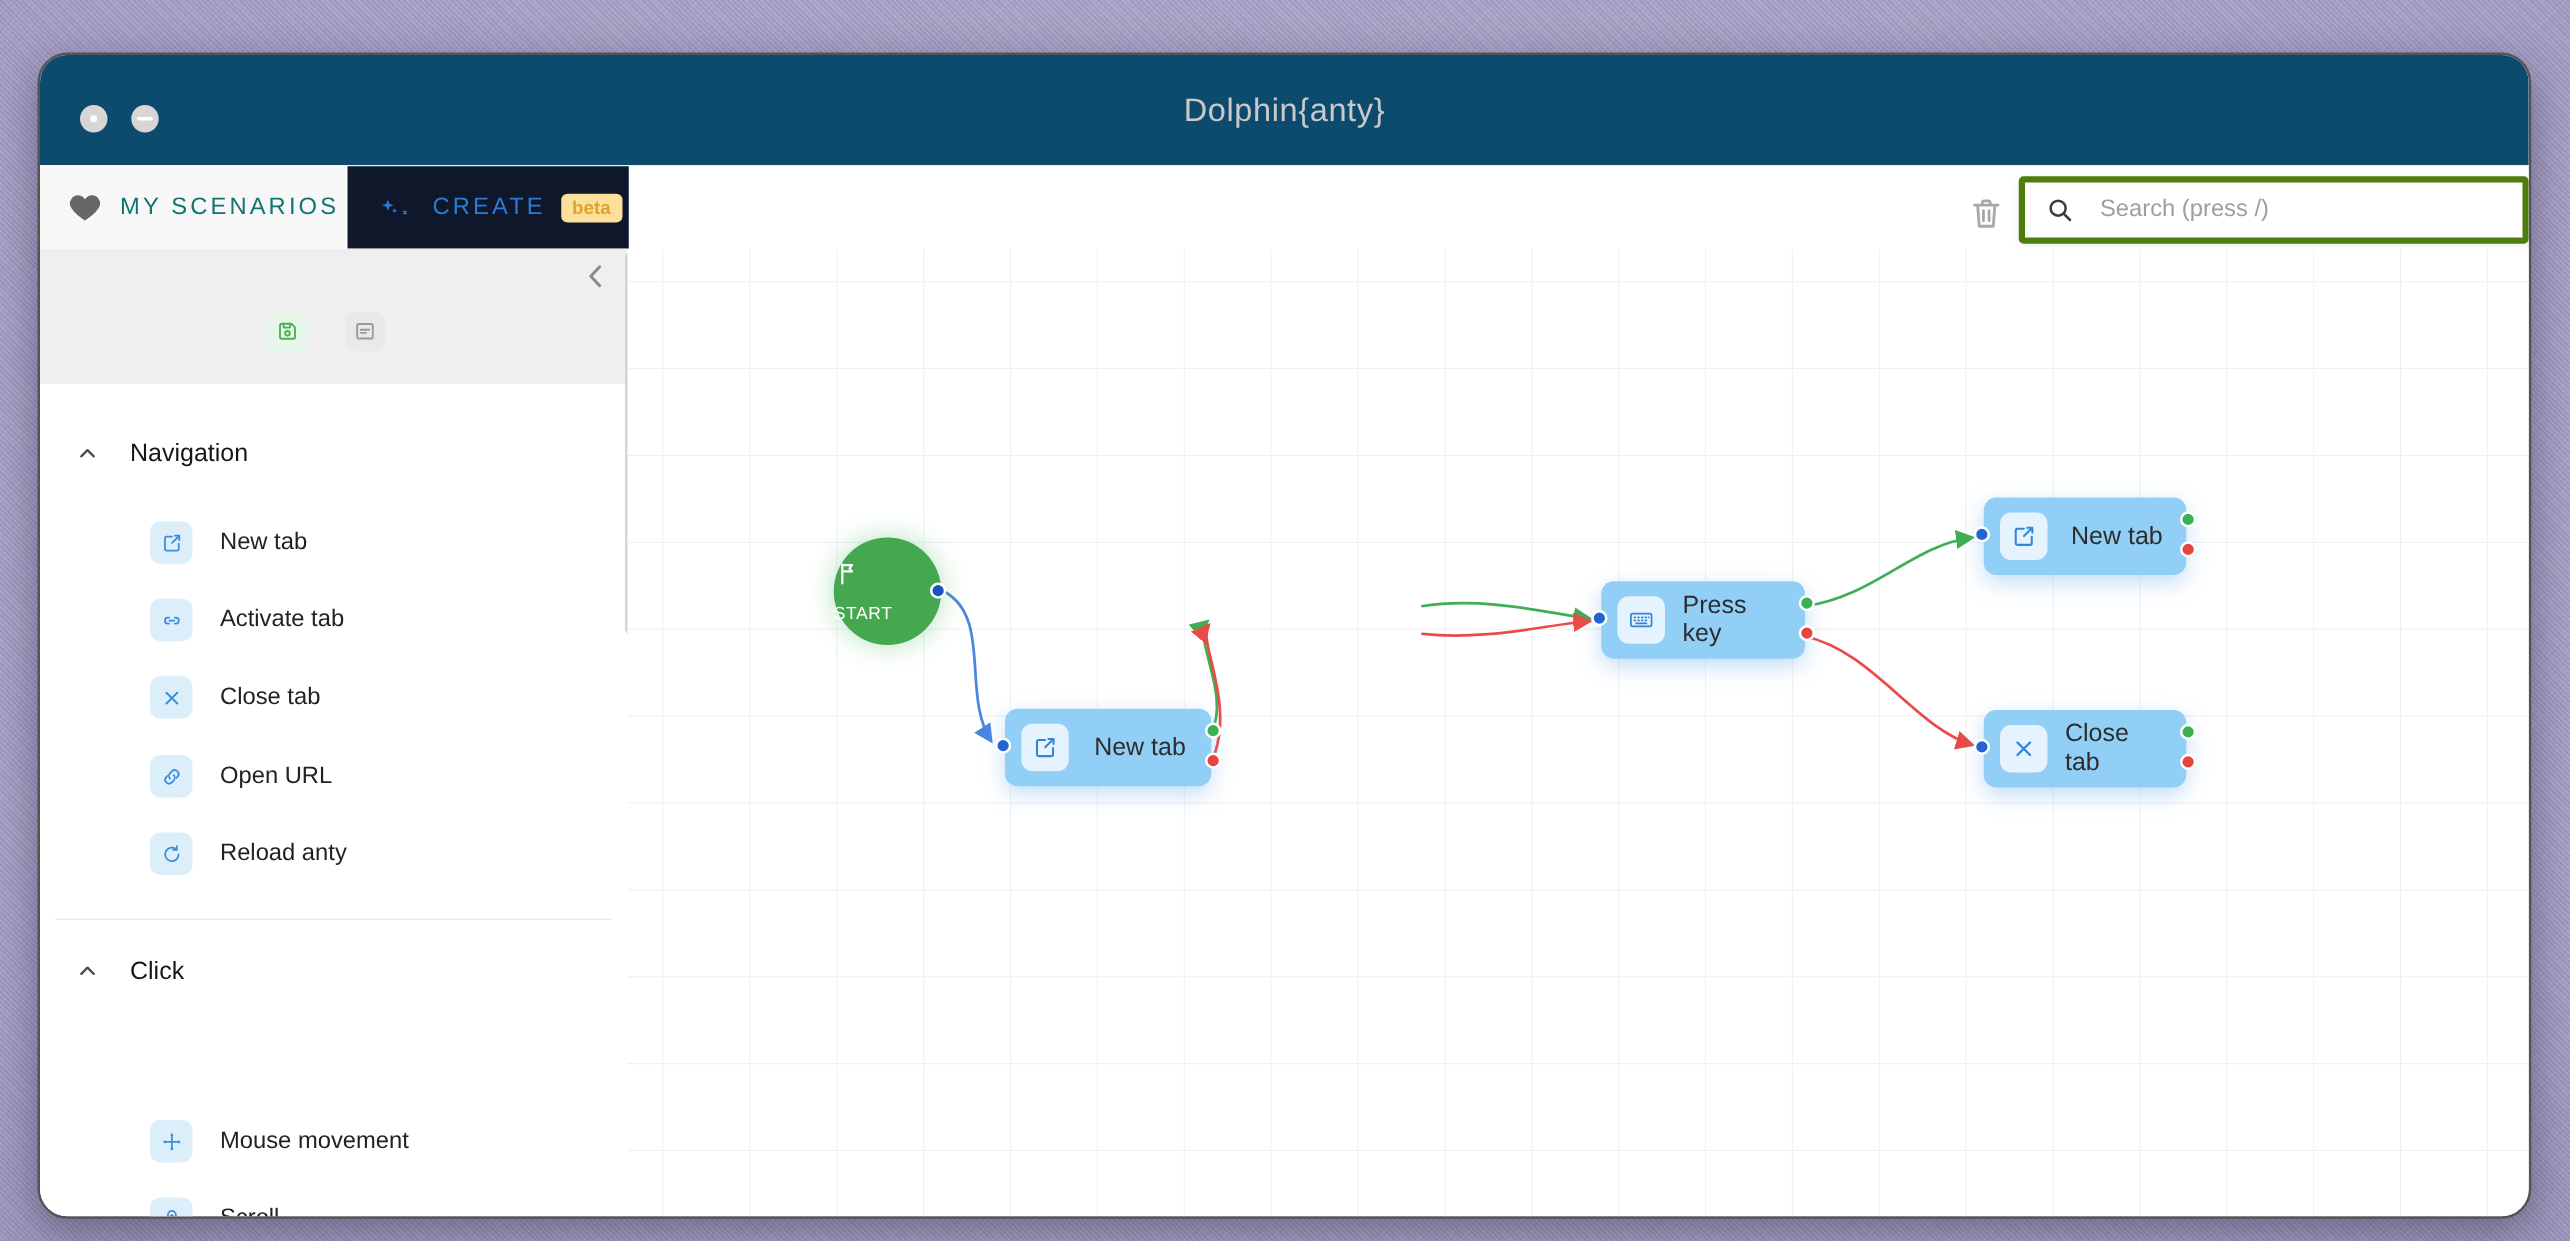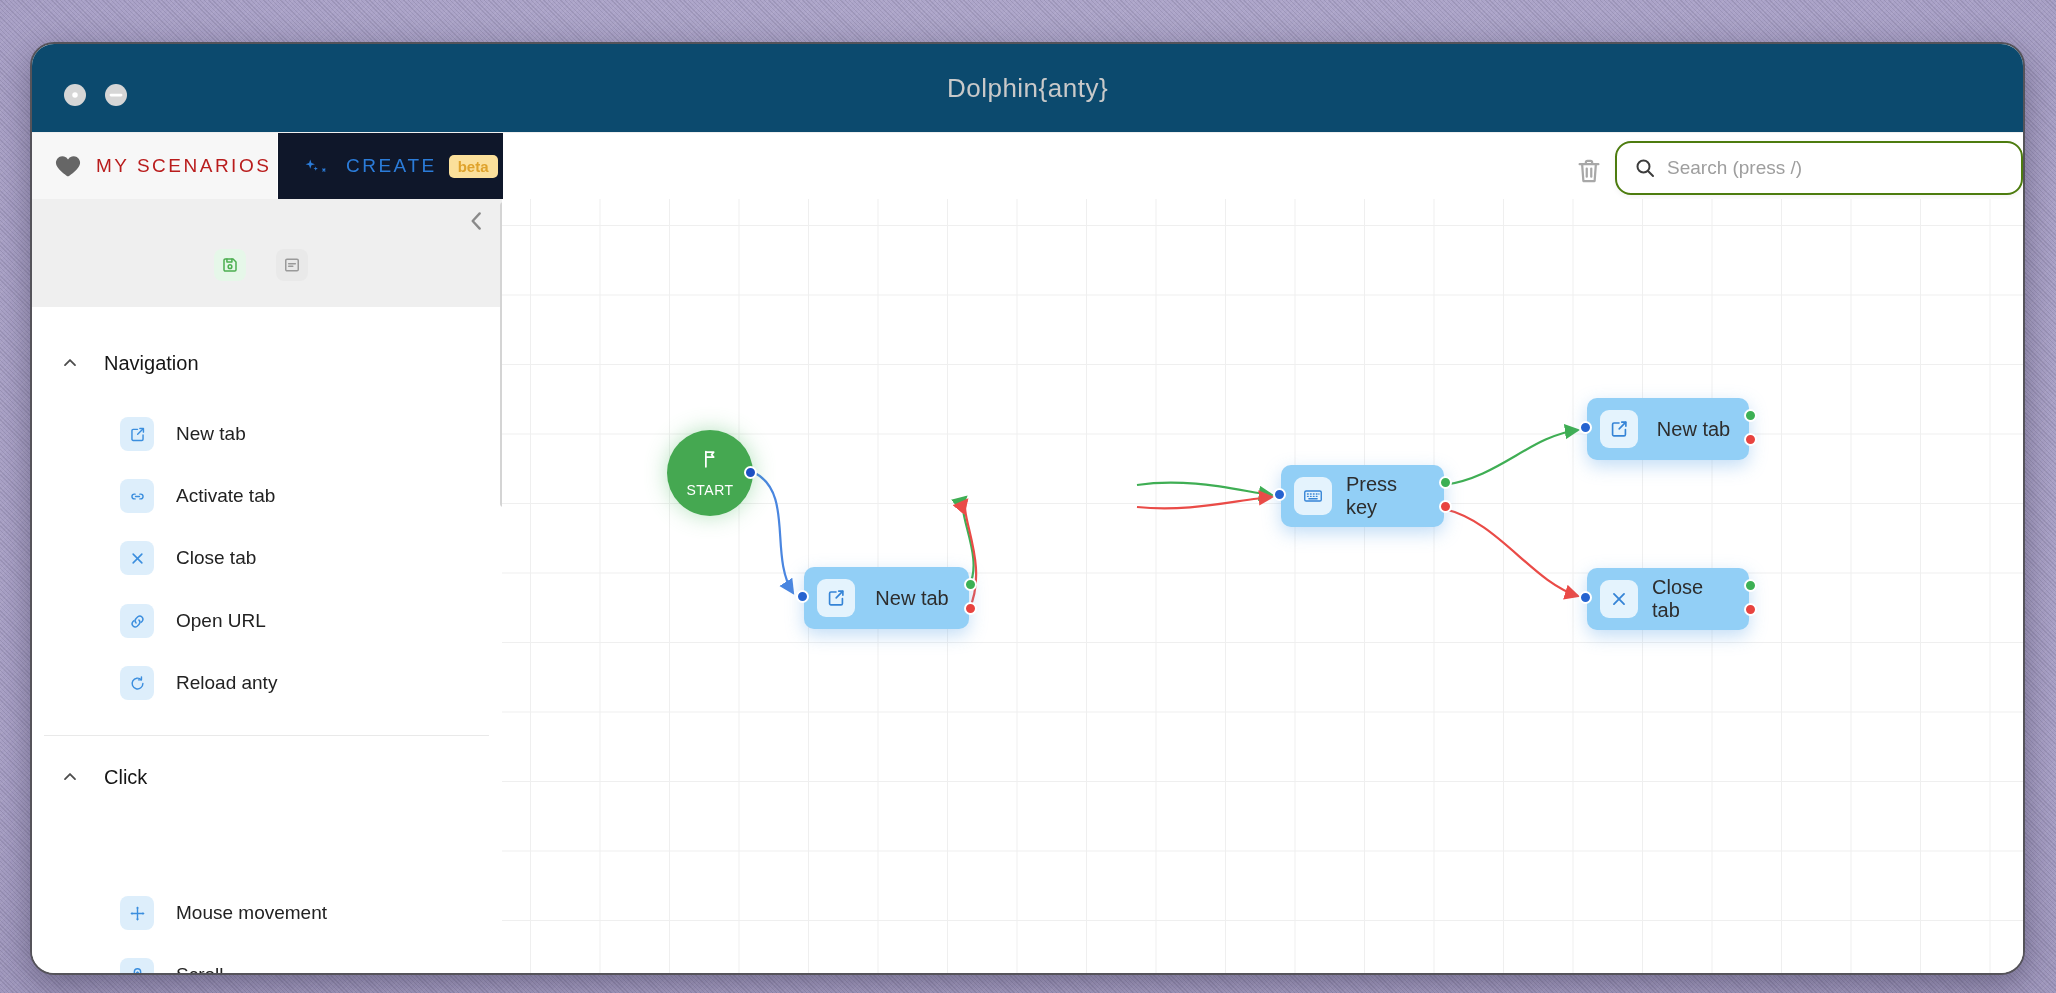--- a/index.html
+++ b/index.html
@@ -27,29 +27,29 @@
   .win-btn svg{width:14px;height:14px}
   .win-btn.b1{left:32px}.win-btn.b2{left:73px}
   .win-title{position:absolute;top:0;left:0;width:100%;height:88px;display:flex;align-items:center;justify-content:center;color:#c9c9c9;font-size:26px;letter-spacing:.5px}
   .titlebar-divider{position:absolute;left:0;top:88px;width:100%;height:1px;background:#efefef}
   
   .tabbar{position:absolute;left:0;top:89px;width:100%;height:66px;background:#fff}
   .tab{position:absolute;top:0;height:66px;display:flex;align-items:center;cursor:pointer}
   .tab-scenarios{left:0;width:245px;background:#f7f7f7;padding-left:22px;gap:14px}
   .tab-create{left:246px;width:225px;background:#0f172a;padding-left:26px;gap:12px}
   .tab-label{font-size:19px;letter-spacing:2.5px;font-weight:500}
-  .tab-scenarios .tab-label{color:#b91c1c}
+  .tab-scenarios .tab-label{color:#0f766e}
   .tab-create .tab-label{color:var(--accent)}
   .tab-underline{position:absolute;left:245px;top:151px;width:223px;height:4px;background:#1f72d2;border-radius:2px}
   .tab-scenarios .icon-wrap{color:#666;width:28px;height:28px}
   .tab-create .icon-wrap{color:var(--accent);width:30px;height:30px}
   .beta-badge{background:var(--badge-bg);color:var(--badge-text);font-size:15px;font-weight:700;padding:3px 9px;border-radius:5px}
   
   .trash-btn{position:absolute;left:1540px;top:110px;width:34px;height:36px;color:#a8a8a8;background:none;border:none;cursor:pointer}
-  .search-box{position:absolute;left:1583px;top:97px;width:408px;height:54px;background:#fff;border:2px solid #4d7c0f;border-radius:16px;display:flex;align-items:center;padding:0 16px;gap:10px;box-shadow:0 2px 6px rgba(0,0,0,.05)}
+  .search-box{position:absolute;left:1583px;top:97px;width:408px;height:54px;background:#fff;border:5px solid #4d7c0f;border-radius:4px;display:flex;align-items:center;padding:0 16px;gap:20px;box-shadow:0 2px 6px rgba(0,0,0,.05)}
   .search-box .icon-wrap{width:24px;height:24px;color:#3c3c3c;flex:0 0 auto}
   .search-box input{border:none;outline:none;flex:1;font-size:19px;color:#333;background:transparent}
   .search-box input::placeholder{color:#9e9e9e}
   
   .sidebar{position:absolute;left:0;top:155px;width:470px;bottom:0;background:#fff}
   .sidebar-head{position:absolute;left:0;top:0;width:470px;height:108px;background:#efefef}
   .collapse-btn{position:absolute;right:10px;top:8px;width:30px;height:30px;border:none;background:none;color:#8a8a8a;cursor:pointer}
   .head-icon{position:absolute;top:50px;width:32px;height:32px;border-radius:8px;display:flex;align-items:center;justify-content:center;cursor:pointer;border:none}
   .head-icon svg{width:20px;height:20px}
   .head-icon.save{left:182px;background:#e6f7e9;color:#4caf50}
@@ -73,21 +73,21 @@
   #m-blue path{fill:var(--edge-blue)} #m-green path{fill:var(--edge-green)} #m-red path{fill:var(--edge-red)}
   .node{position:absolute;height:62px;border-radius:10px;background:var(--node-fill);display:flex;align-items:center;cursor:grab;box-shadow:0 6px 18px rgba(120,180,235,.45)}
   .node .nbox{width:38px;height:38px;border-radius:9px;background:var(--node-icon-bg);color:var(--node-icon);margin-left:13px;display:flex;align-items:center;justify-content:center;flex:0 0 auto}
   .node .nbox svg{width:22px;height:22px}
   .node .nlabel{font-size:20px;color:#2d2d2d;margin:0 auto;padding:0 14px}
   .port{position:absolute;width:13px;height:13px;border-radius:50%;border:2px solid #fff;cursor:crosshair}
   .port.in{left:-8px;top:23px;background:var(--port-in)}
   .port.ok{right:-8px;top:11px;background:var(--port-ok)}
   .port.err{right:-8px;top:35px;background:var(--port-err)}
   .node-start{position:absolute;left:635px;top:386px;width:86px;height:86px;border-radius:50%;background:var(--start-green);
-    display:flex;flex-direction:column;align-items:center;justify-content:center;gap:12px;color:#fff;cursor:grab;
+    display:flex;flex-direction:column;align-items:flex-start;justify-content:center;gap:12px;color:#fff;cursor:grab;
     box-shadow:0 0 22px rgba(90,190,110,.45)}
   .node-start svg{width:22px;height:22px}
   .node-start .slabel{font-size:14px;letter-spacing:.5px}
   .node-start .port{left:auto;right:-4px;top:36px;background:#1d50c2}
   #n-newtab1{left:772px;top:523px;width:165px}
   #n-pause{left:943px;top:421px;width:162px}
   #n-presskey{left:1249px;top:421px;width:163px}
   #n-newtab2{left:1555px;top:354px;width:162px}
   #n-closetab{left:1555px;top:524px;width:162px}
   .icon-wrap{display:inline-flex}

